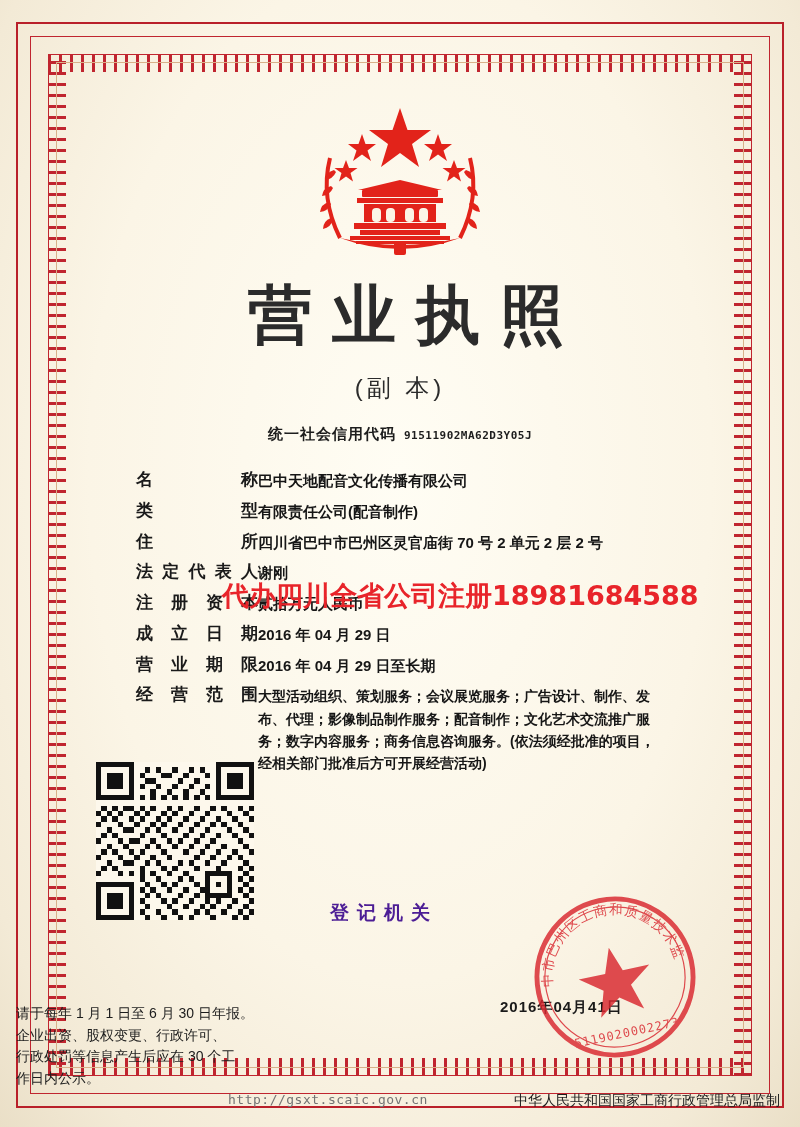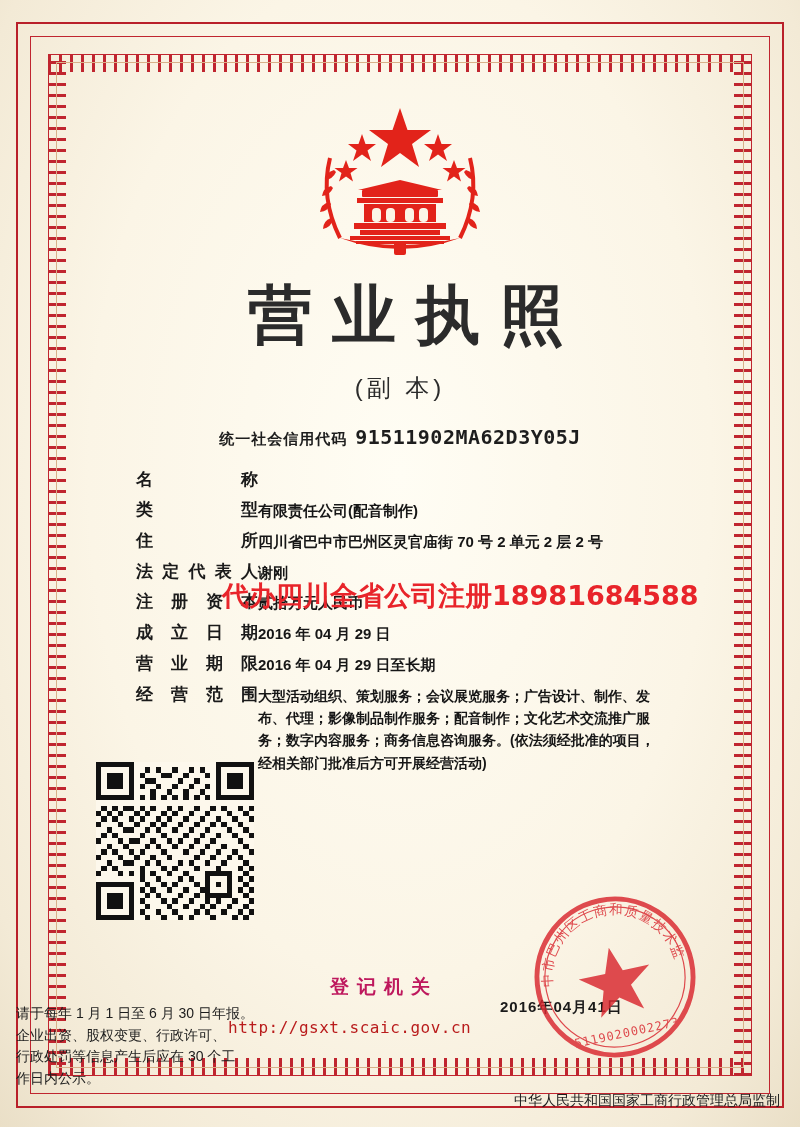--- a/index.html
+++ b/index.html
@@ -133,21 +133,21 @@
     text-align: center;
     font-size: 15px;
     font-weight: bold;
     color: #1d1d1d;
     letter-spacing: 1px;
   }
   .credit-code .code-num {
     font-family: "DejaVu Sans Mono", monospace;
     letter-spacing: 0.5px;
     margin-left: 8px;
-    font-size: 20px;
+    font-size: 11px;
   }
 
   
   .fields {
     position: absolute;
     left: 136px;
     top: 468px;
     width: 530px;
   }
   .row {
@@ -185,25 +185,25 @@
     left: 96px;
     top: 762px;
     width: 158px;
     height: 158px;
   }
 
   
   .authority {
     position: absolute;
     left: 330px;
-    top: 974px;
+    top: 900px;
     font-size: 19px;
     font-weight: bold;
     letter-spacing: 8px;
-    color: #be185d;
+    color: #4c1d95;
   }
   .issue-date {
     position: absolute;
     left: 500px;
     top: 998px;
     font-size: 15px;
     font-weight: bold;
     color: #1a1a1a;
     letter-spacing: 1px;
   }
@@ -246,24 +246,24 @@
   .footer-pub {
     position: absolute;
     left: 56px;
     top: 1128px;
     font-size: 13px;
     color: #4d7c0f;
   }
   .footer-url {
     position: absolute;
     left: 228px;
-    top: 1018px;
-    font-size: 16px;
+    top: 1092px;
+    font-size: 13px;
     font-family: "DejaVu Sans Mono", monospace;
-    color: #b91c1c;
+    color: #737373;
     letter-spacing: 0.5px;
   }
   .footer-right {
     position: absolute;
     right: 20px;
     top: 1092px;
     font-size: 14px;
     color: #1c1c1c;
   }
 </style>
@@ -335,20 +335,21 @@
     <span>统一社会信用代码</span><span class="code-num">91511902MA62D3Y05J</span>
   </div>
 
   <div class="fields">
 
     <div class="row">
       <div class="lbl">
         <span>名</span>
         <span>称</span>
       </div>
+      <div class="val">巴中天地配音文化传播有限公司</div>
     </div>
 
     <div class="row">
       <div class="lbl">
         <span>类</span>
         <span>型</span>
       </div>
       <div class="val">有限责任公司(配音制作)</div>
     </div>
 

